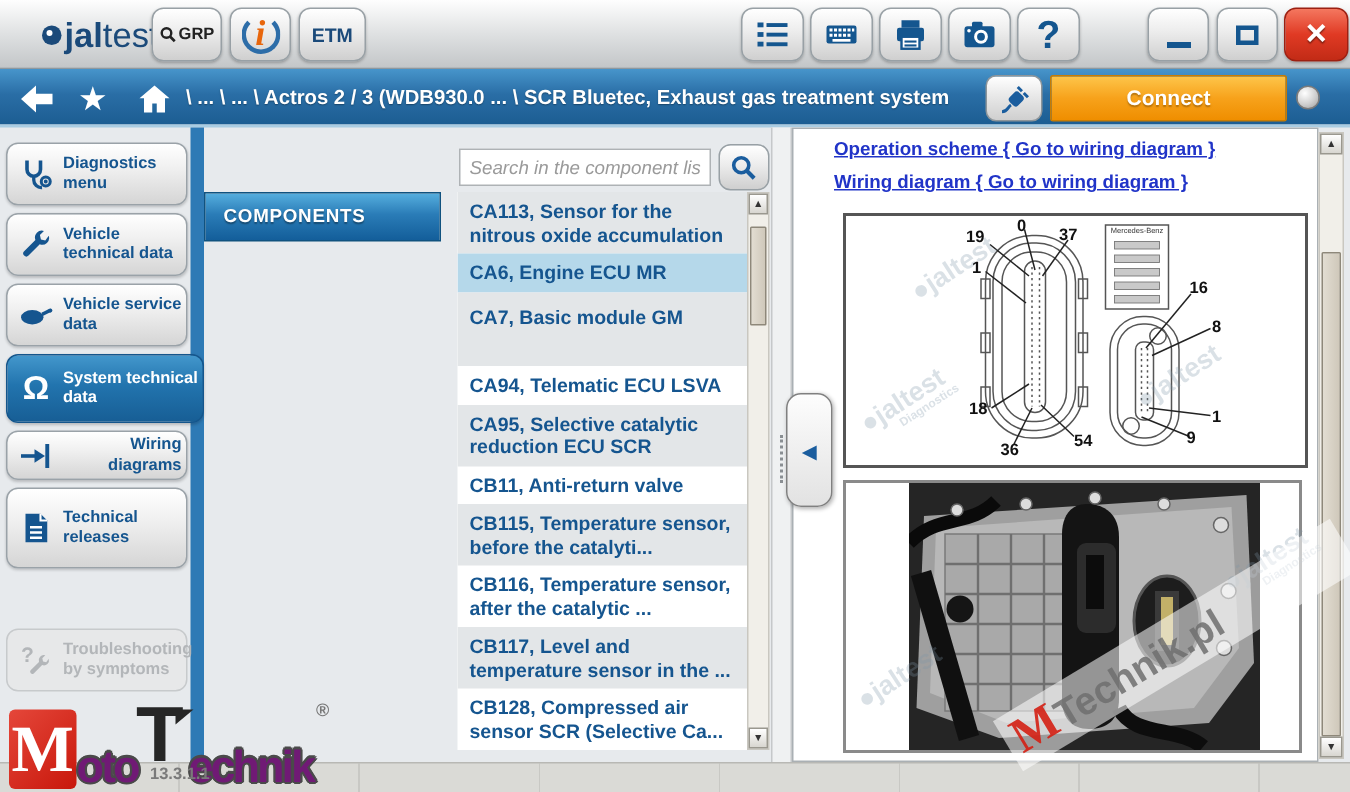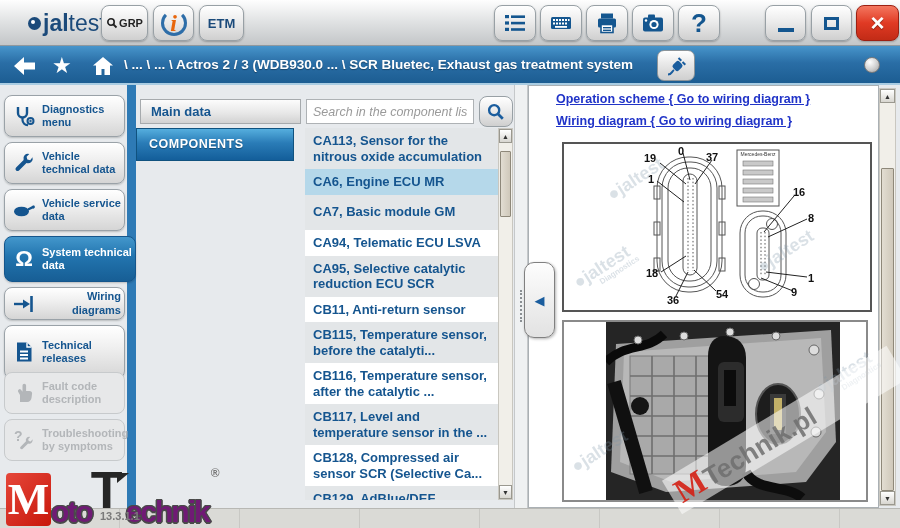--- a/index.html
+++ b/index.html
@@ -241,20 +241,21 @@
         </svg>
     </div>
     <div class="crumb-text">\ ... \ ... \ Actros 2 / 3 (WDB930.0 ... \ SCR Bluetec, Exhaust gas treatment system</div>
     <div class="plug-btn">
       <svg width="24" height="24" viewBox="0 0 24 24">
           <rect x="9.5" y="7.5" width="8" height="9" rx="2.5" transform="rotate(45 13.5 12)" fill="#1a5d9e"></rect>
           <path d="M14.5 4l2.8 2.8M18.5 8l2.8 2.8" stroke="#1a5d9e" stroke-width="2"></path>
           <path d="M10 16c-2.5 1.5-2 4.5-6 4.5" stroke="#1a5d9e" stroke-width="2" fill="none"></path>
         </svg>
     </div>
+    <div class="connect-btn">Connect</div>
     <div class="indicator"></div>
   </div>
 
   <div class="blue-bar"></div>
 
   <div class="side-btn" style="top:95px;height:42px;">
     <svg width="24" height="24" viewBox="0 0 24 24" stroke="currentColor" fill="none">
         <path d="M6 3v6a4.5 4.5 0 0 0 9 0V3" stroke-width="2.4"></path>
         <path d="M10.5 13.5v2.5a5 5 0 0 0 5.5 5" stroke-width="2.2"></path>
         <circle cx="18.5" cy="17" r="3" stroke-width="2"></circle>
@@ -289,51 +290,44 @@
     <span>Wiring diagrams</span>
   </div>
   <div class="side-btn" style="top:325px;height:54px;">
     <svg width="24" height="24" viewBox="0 0 24 24">
         <path d="M5 2.5h10l4.5 4.5v14.5H5z" fill="currentColor"></path>
         <path d="M15 2.5V7h4.5" fill="none" stroke="#fff" stroke-width="1.4"></path>
         <path d="M8 11.5h8M8 15h8M8 18.5h8" stroke="#fff" stroke-width="1.8"></path>
       </svg>
     <span>Technical releases</span>
   </div>
-  <div class="side-btn disabled" style="top:372px;height:42px;">
-    <svg width="24" height="24" viewBox="0 0 24 24">
-        <path d="M8 21v-7L6 10.5a1.8 1.8 0 0 1 3-1.8l1.5 2V4.5a1.8 1.8 0 0 1 3.6 0V10h3.4a2.6 2.6 0 0 1 2.6 2.6L19.5 17c-.4 2.2-1.8 4-4.2 4z" fill="currentColor"></path>
-      </svg>
-    <span>Fault code description</span>
-  </div>
   <div class="side-btn disabled" style="top:419px;height:42px;">
     <svg width="24" height="24" viewBox="0 0 24 24">
         <text x="2" y="13" font-size="14" font-weight="bold" fill="currentColor">?</text>
         <path d="M20.5 11.2a3.4 3.4 0 0 1-4.4 4.2l-5.6 5.6a1.5 1.5 0 0 1-2.1-2.1l5.6-5.6a3.4 3.4 0 0 1 4.2-4.4l-2 2 .5 2.1 2.1.5z" fill="currentColor"></path>
       </svg>
     <span>Troubleshooting by symptoms</span>
   </div>
 
-  <div class="main-tab">Main data</div>
   <input class="search-input" type="text" placeholder="Search in the component list" style="">
   <div class="search-btn">
     <svg width="22" height="22" viewBox="0 0 24 24">
         <circle cx="10" cy="10" r="5.5" fill="none" stroke="currentColor" stroke-width="2.6"></circle>
         <path d="M14.2 14.2l5.2 5.2" stroke="currentColor" stroke-width="3"></path>
       </svg>
   </div>
   <div class="components-hdr">COMPONENTS</div>
 
   <div class="clist">
     <div class="crow alt">CA113, Sensor for the nitrous oxide accumulation</div>
     <div class="crow sel">CA6, Engine ECU MR</div>
-    <div class="crow alt" style="padding-top:9px;padding-bottom:11px;">CA7, Basic module GM</div>
+    <div class="crow alt" style="padding-top:9px;padding-bottom:25px;">CA7, Basic module GM</div>
     <div class="crow">CA94, Telematic ECU LSVA</div>
     <div class="crow alt">CA95, Selective catalytic reduction ECU SCR</div>
-    <div class="crow">CB11, Anti-return sensor</div>
+    <div class="crow">CB11, Anti-return valve</div>
     <div class="crow alt">CB115, Temperature sensor, before the catalyti...</div>
     <div class="crow">CB116, Temperature sensor, after the catalytic ...</div>
     <div class="crow alt">CB117, Level and temperature sensor in the ...</div>
     <div class="crow">CB128, Compressed air sensor SCR (Selective Ca...</div>
     <div class="crow alt">CB129, AdBlue/DEF</div>
   </div>
 
   <div class="vscroll vs-list">
     <div class="sarrow up">▲</div>
     <div class="sthumb"></div>

